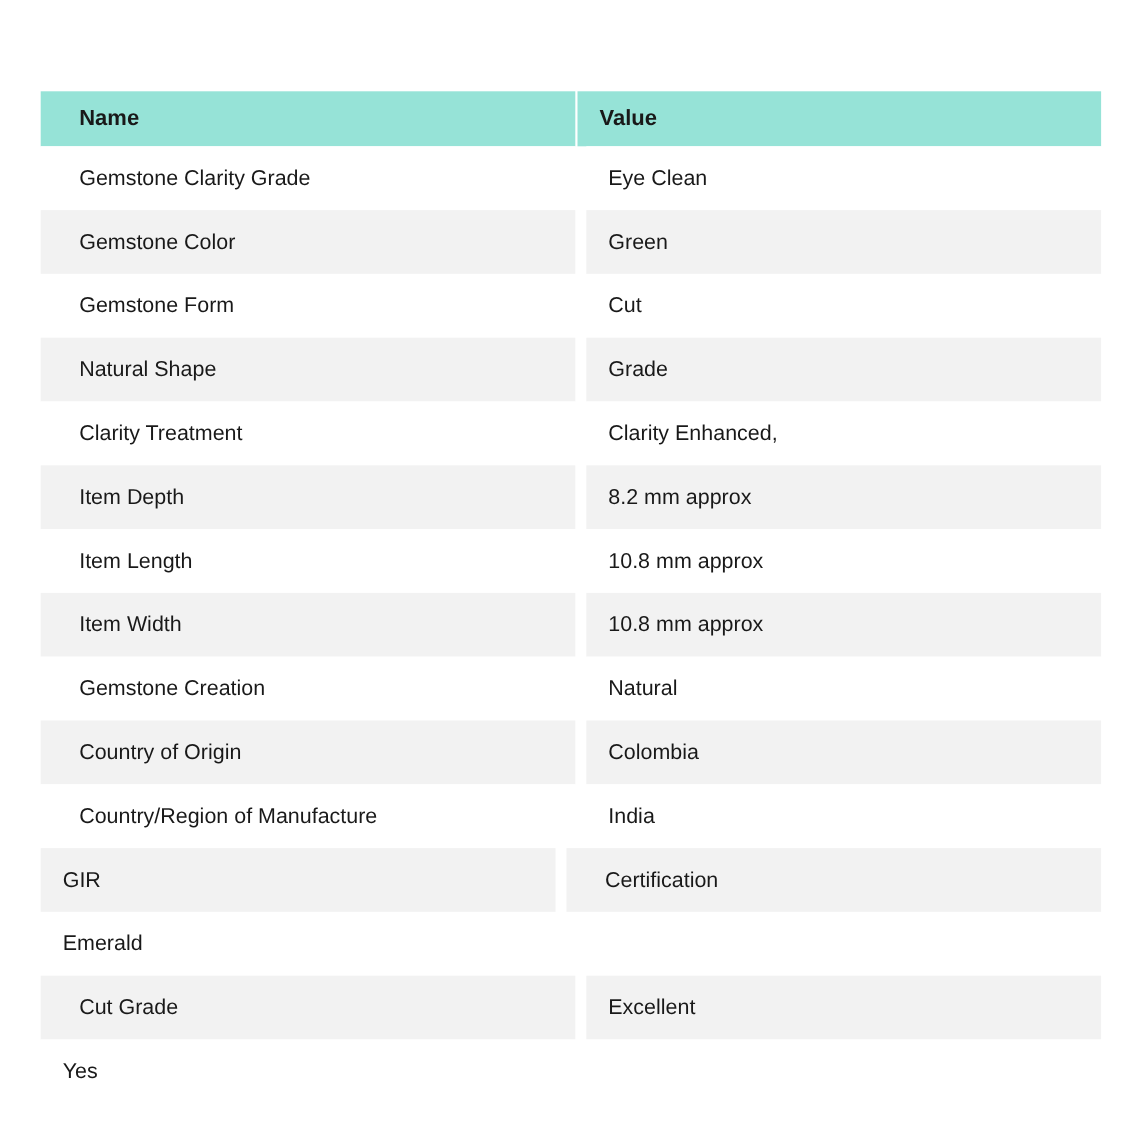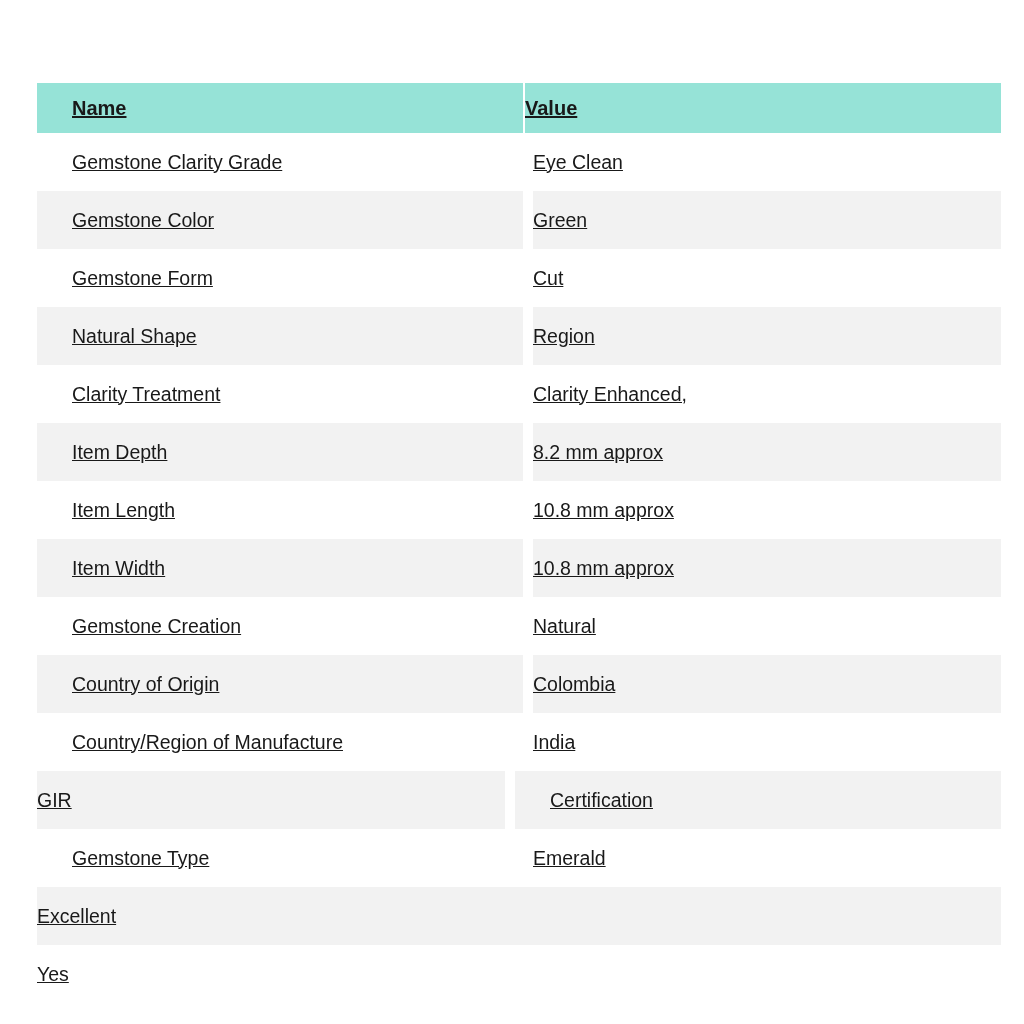--- a/index.html
+++ b/index.html
@@ -50,29 +50,29 @@
   }
   .data-row.striped .cell {
     background: var(--stripe-bg, #f2f2f2);
   }
   .cell {
     display: flex;
     align-items: center;
     box-sizing: border-box;
     white-space: nowrap;
     overflow: hidden;
-    text-decoration: underline;
   }
   .name-cell {
     width: 486px;
     min-width: 486px;
     padding-left: 35px;
   }
   .value-cell {
     flex: 1;
+    padding-left: 20px;
     text-align: right;
   }
 </style>
 </head>
 <body>
 
 <div class="page">
   <div class="spec-table">
 
     <div class="row header-row">
@@ -84,21 +84,21 @@
           <div class="cell name-cell">Gemstone Clarity Grade</div>
           <div class="cell value-cell">Eye Clean</div>
         </div><div class="row data-row striped">
           <div class="cell name-cell">Gemstone Color</div>
           <div class="cell value-cell">Green</div>
         </div><div class="row data-row">
           <div class="cell name-cell">Gemstone Form</div>
           <div class="cell value-cell">Cut</div>
         </div><div class="row data-row striped">
           <div class="cell name-cell">Natural Shape</div>
-          <div class="cell value-cell">Region</div>
+          <div class="cell value-cell">Grade</div>
         </div><div class="row data-row">
           <div class="cell name-cell">Clarity Treatment</div>
           <div class="cell value-cell">Clarity Enhanced,</div>
         </div><div class="row data-row striped">
           <div class="cell name-cell">Item Depth</div>
           <div class="cell value-cell">8.2 mm approx</div>
         </div><div class="row data-row">
           <div class="cell name-cell">Item Length</div>
           <div class="cell value-cell">10.8 mm approx</div>
         </div><div class="row data-row striped">
@@ -110,22 +110,22 @@
         </div><div class="row data-row striped">
           <div class="cell name-cell">Country of Origin</div>
           <div class="cell value-cell">Colombia</div>
         </div><div class="row data-row">
           <div class="cell name-cell">Country/Region of Manufacture</div>
           <div class="cell value-cell">India</div>
         </div><div class="row data-row striped">
           <div class="cell value-cell">GIR</div>
           <div class="cell name-cell">Certification</div>
         </div><div class="row data-row">
-          <div class="cell name-cell">Gemstone Type</div>
           <div class="cell value-cell">Emerald</div>
         </div><div class="row data-row striped">
+          <div class="cell name-cell">Cut Grade</div>
           <div class="cell value-cell">Excellent</div>
         </div><div class="row data-row">
           <div class="cell value-cell">Yes</div>
         </div></div>
 
   </div>
 </div>
 
 </body></html>

